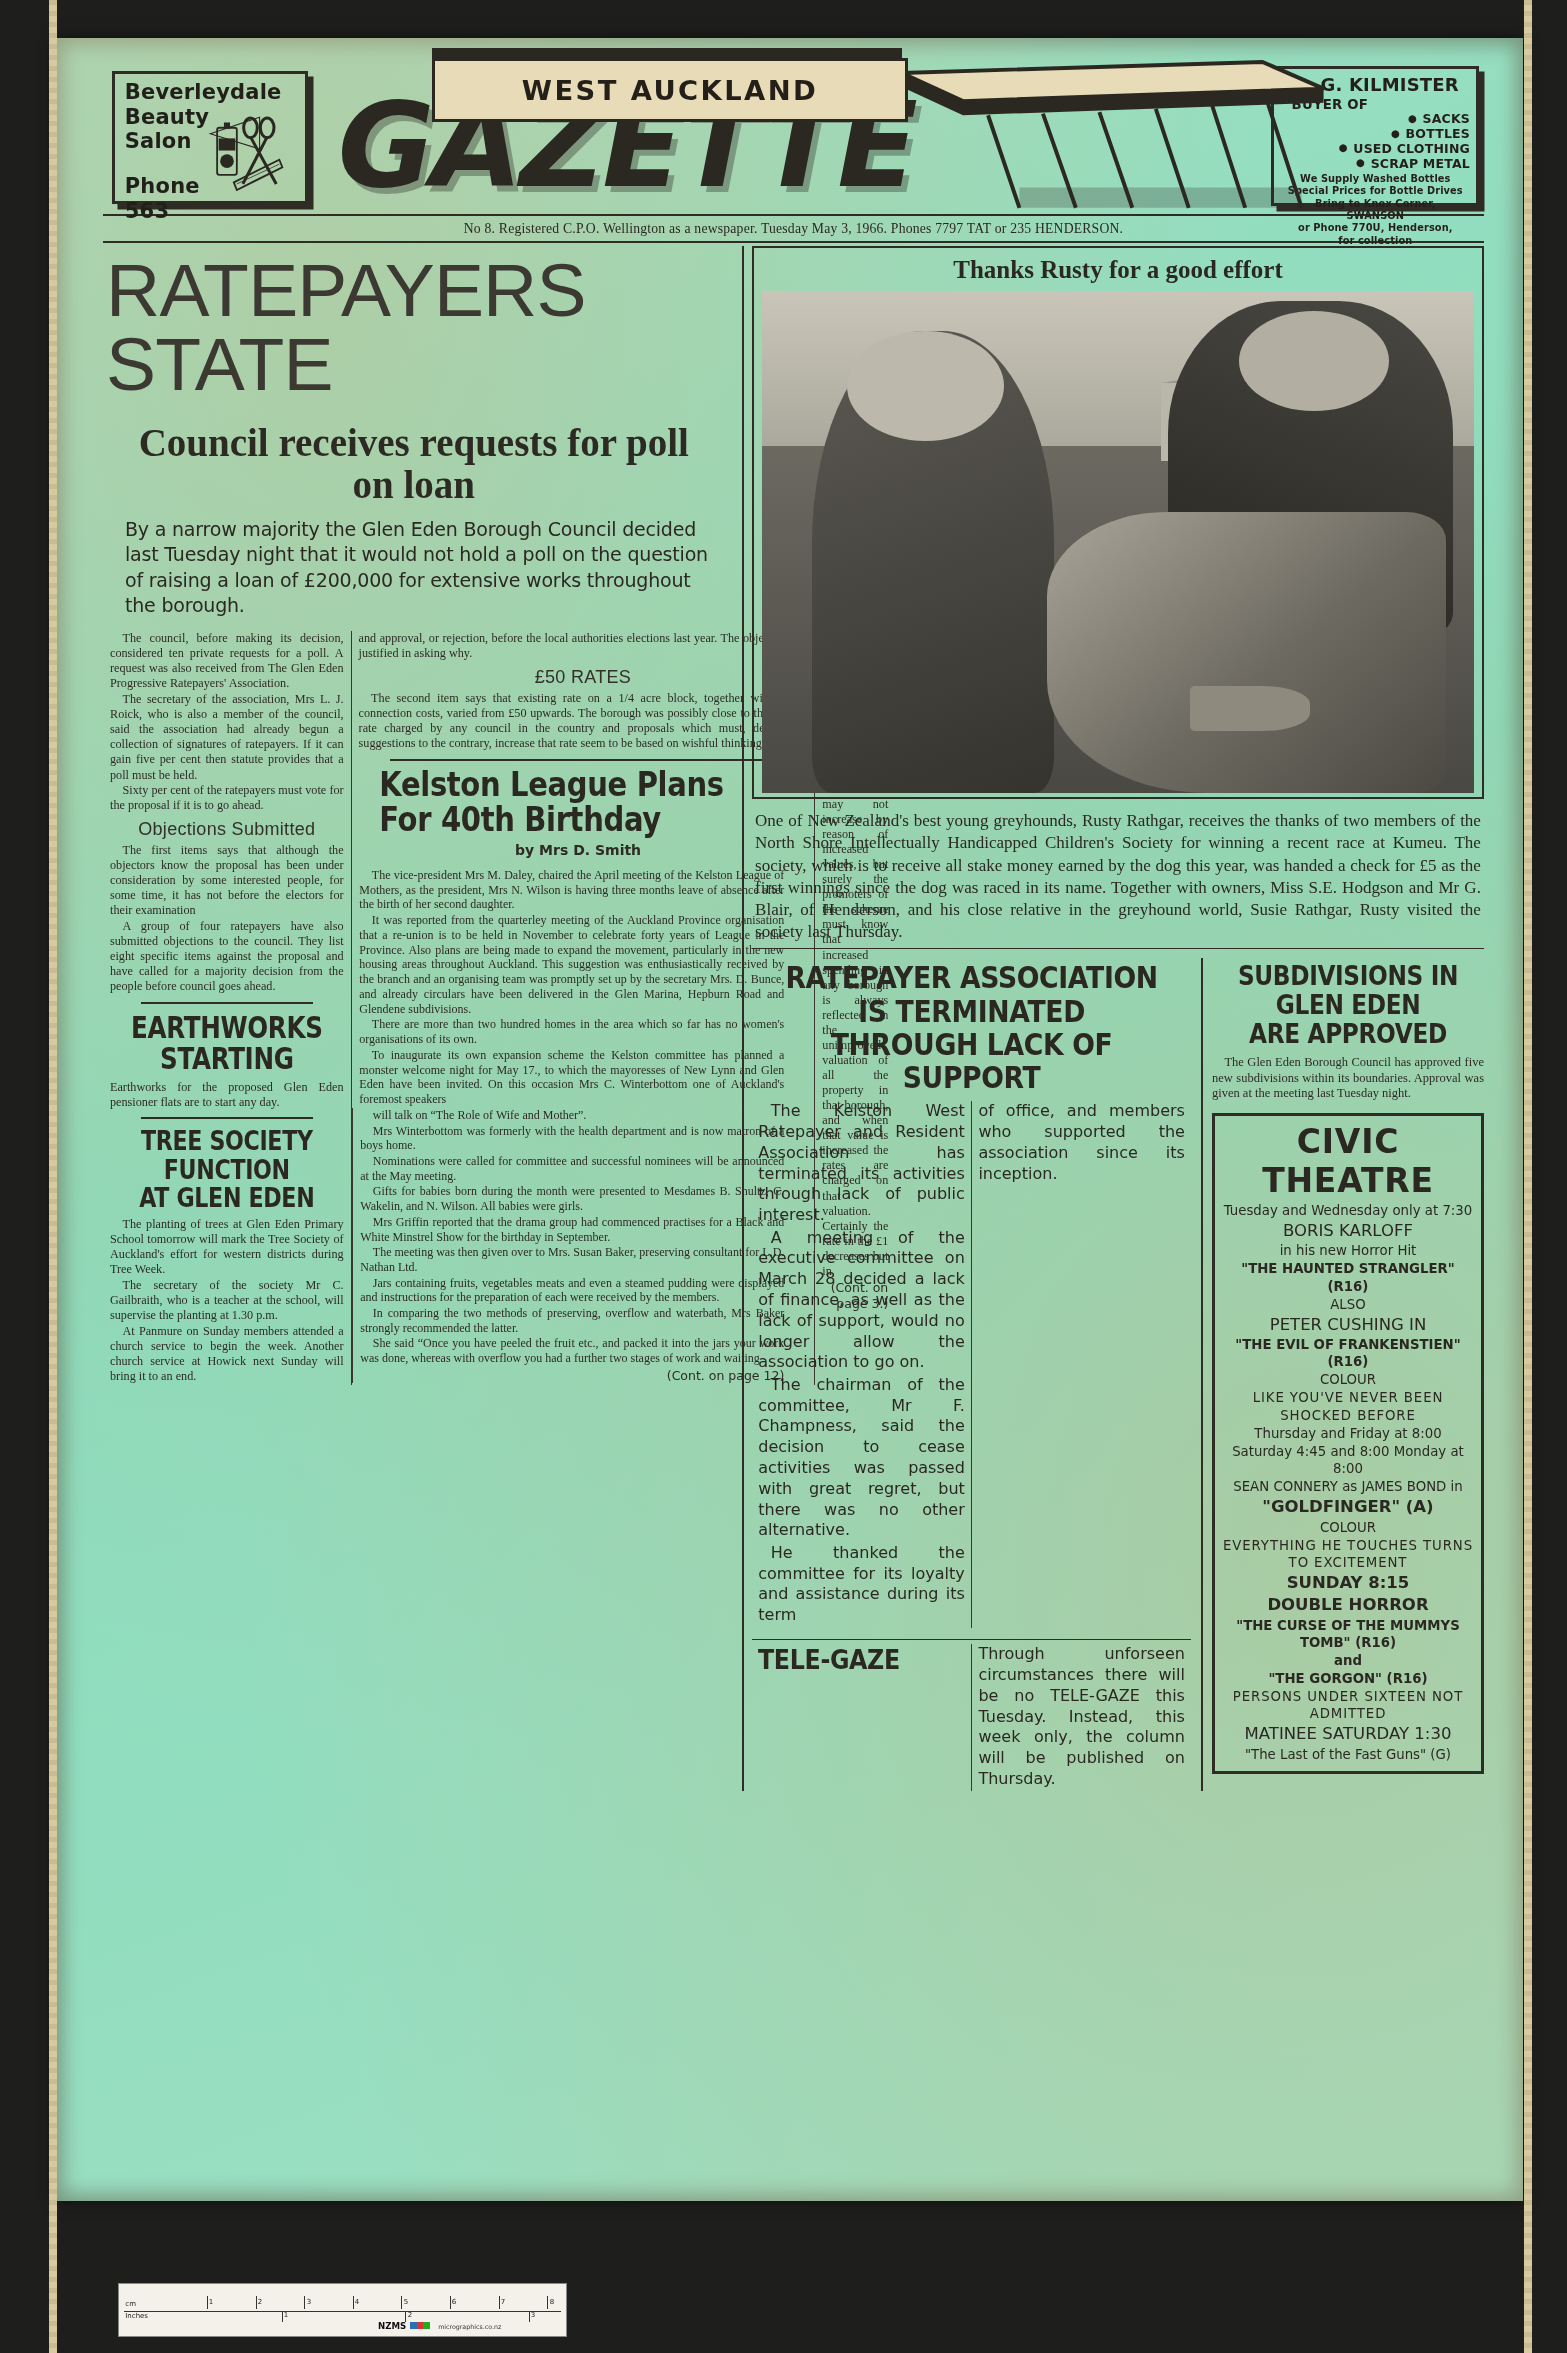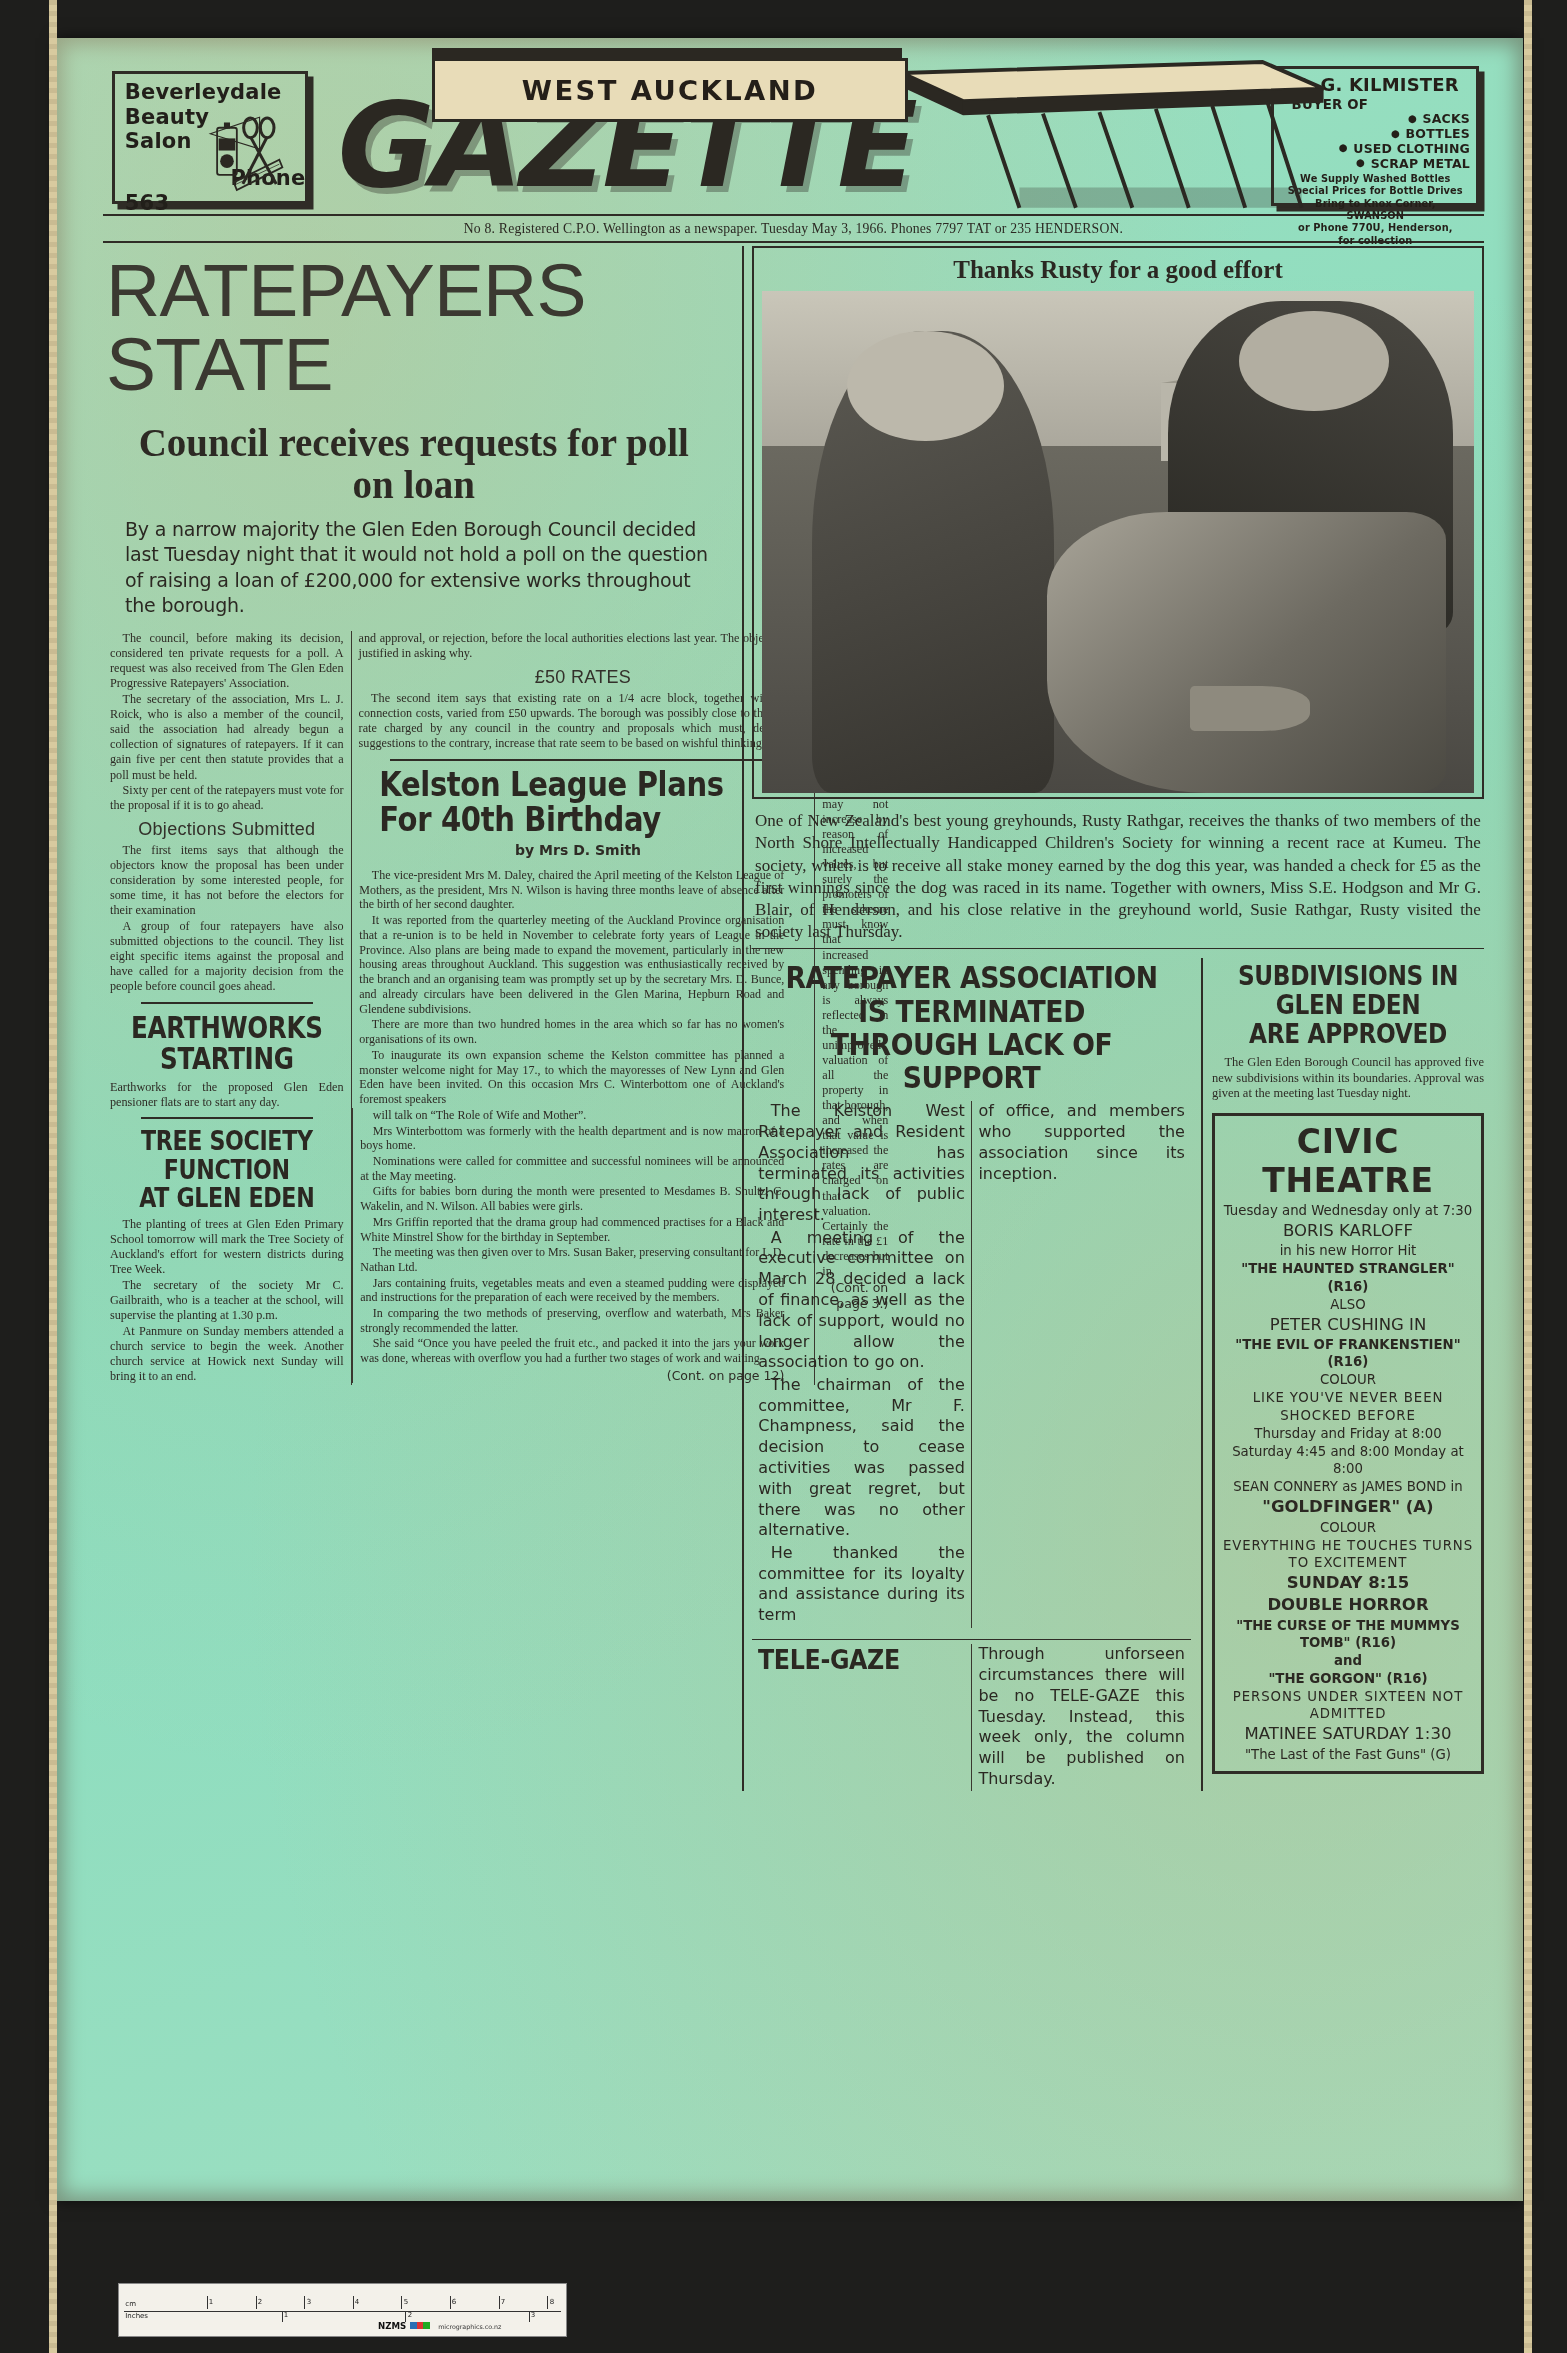--- a/index.html
+++ b/index.html
@@ -14,21 +14,21 @@
        radial-gradient(ellipse at 85% 70%, rgba(200,176,122,.40), transparent 60%),
        linear-gradient(160deg, rgba(226,212,172,.5), rgba(214,196,150,.35) 45%, rgba(226,212,174,.5));
      pointer-events:none;}
   .inner{position:absolute;left:47px;top:22px;right:39px;bottom:27px;}
 
   
   .masthead{position:relative;height:154px;}
   .adbox{position:absolute;border:3.1px solid #2f2c26;box-shadow:5.5px 5.5px 0 #2f2c26;background:transparent;}
   .bev{left:9.4px;top:11px;width:196px;height:133px;padding:6.3px 0 0 9.4px;box-sizing:border-box;}
   .bev .l{font-family:"DejaVu Sans",sans-serif;font-weight:bold;font-size:21px;color:#221f1a;line-height:1.16;letter-spacing:0.2px;}
-  .bev .ph{margin-top:13px;text-align:right;}
+  .bev .ph{margin-top:21px;}
   .bevart{position:absolute;right:7.8px;bottom:7.8px;width:92px;height:91px;}
   .nameplate{position:absolute;left:227px;top:-4.7px;width:807px;height:161px;}
   .slab{position:absolute;left:102px;top:3.1px;width:470px;height:58px;border:3.9px solid #2b2822;background:#e8dcb8;
         transform:skewX(0deg);z-index:4;display:flex;align-items:center;justify-content:center;}
   .slab span{font-family:"DejaVu Sans",sans-serif;font-weight:bold;font-size:27.4px;letter-spacing:2.4px;color:#241f19;}
   .slabtop{position:absolute;left:102px;top:-7.8px;width:470px;height:12.5px;background:#2b2822;z-index:3;}
   .gaz{position:absolute;left:7.8px;top:31px;font-family:"DejaVu Sans",sans-serif;font-weight:bold;
        font-size:118px;letter-spacing:-3.1px;color:#2b2822;font-style:italic;line-height:1;z-index:2;
        text-shadow:5.5px 5.5px 0 rgba(43,40,34,.35);}
   .bar3d{position:absolute;left:564px;top:-1.6px;width:439px;height:157px;z-index:1;}

